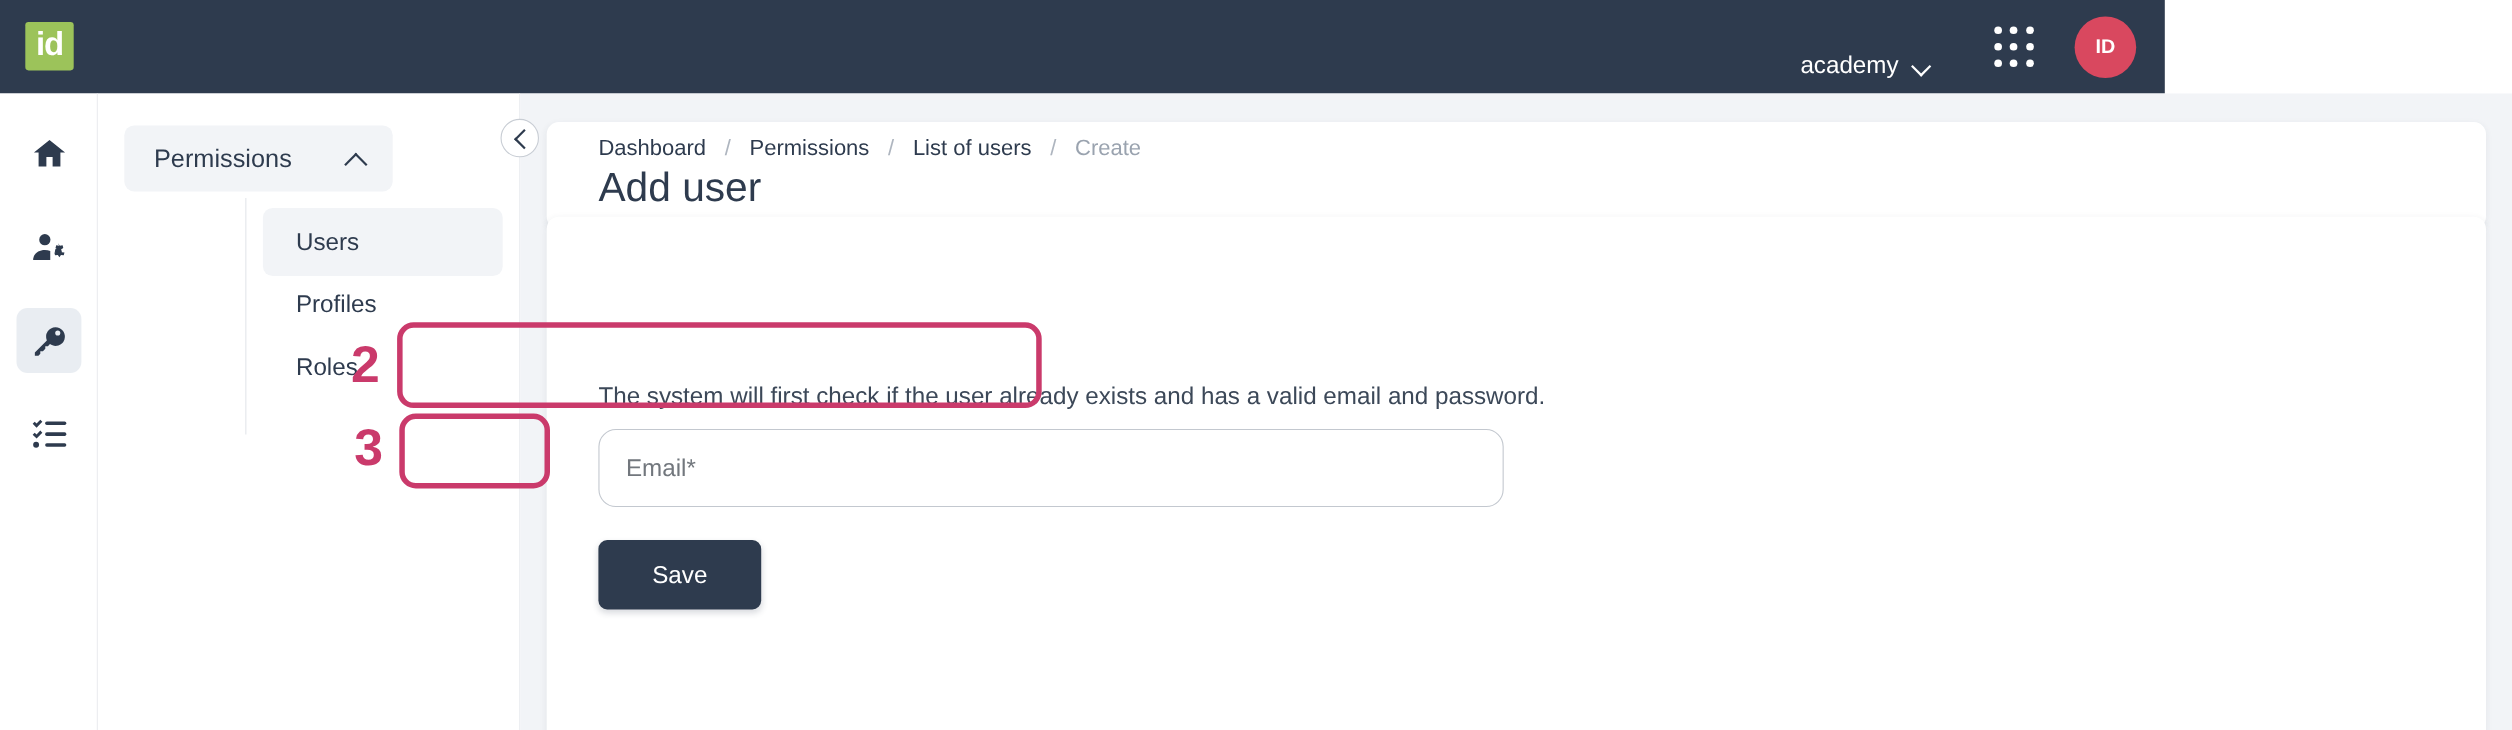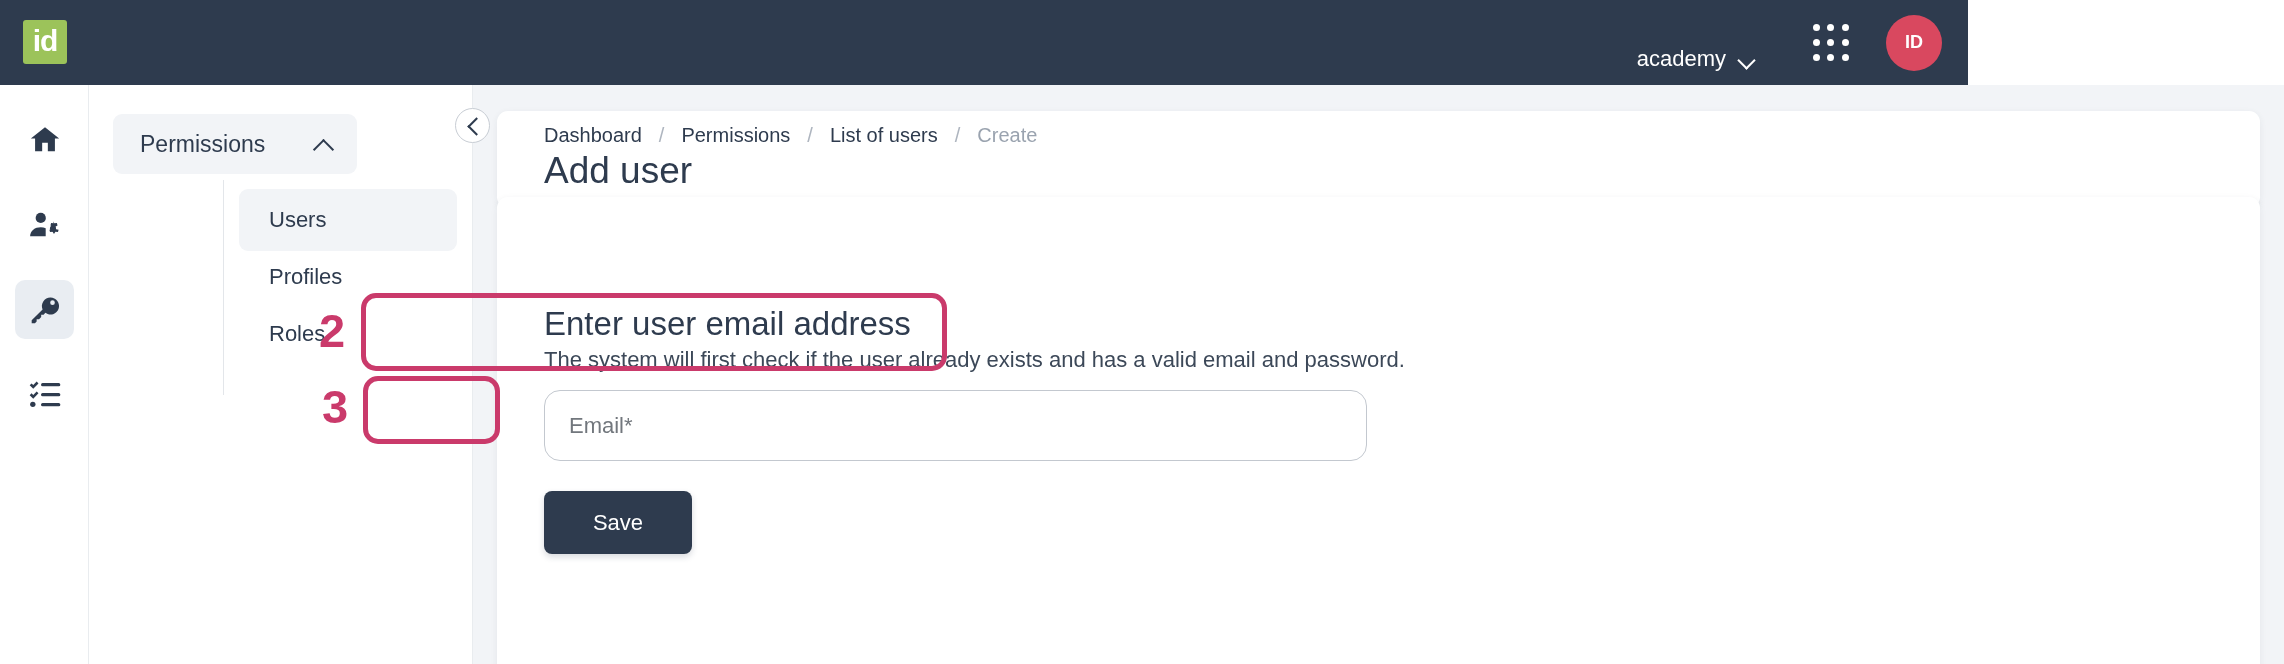--- a/index.html
+++ b/index.html
@@ -408,21 +408,20 @@
       <span class="crumb">Permissions</span>
       <span class="crumb-sep">/</span>
       <span class="crumb">List of users</span>
       <span class="crumb-sep">/</span>
       <span class="crumb current">Create</span>
     </div>
     <h1 class="page-title">Add user</h1>
   </div>
 
   <div class="card card-body">
-    <h2 class="form-heading">Enter user email address</h2>
     <p class="form-sub">The system will first check if the user already exists and has a valid email and password.</p>
 
     <input class="email-input" type="email" placeholder="Email*" style="">
 
     <button class="save-btn">Save</button>
   </div>
 </div>
 
 <div class="anno-box anno-box-email"></div>
 <div class="anno-num anno-num-2">2</div>

